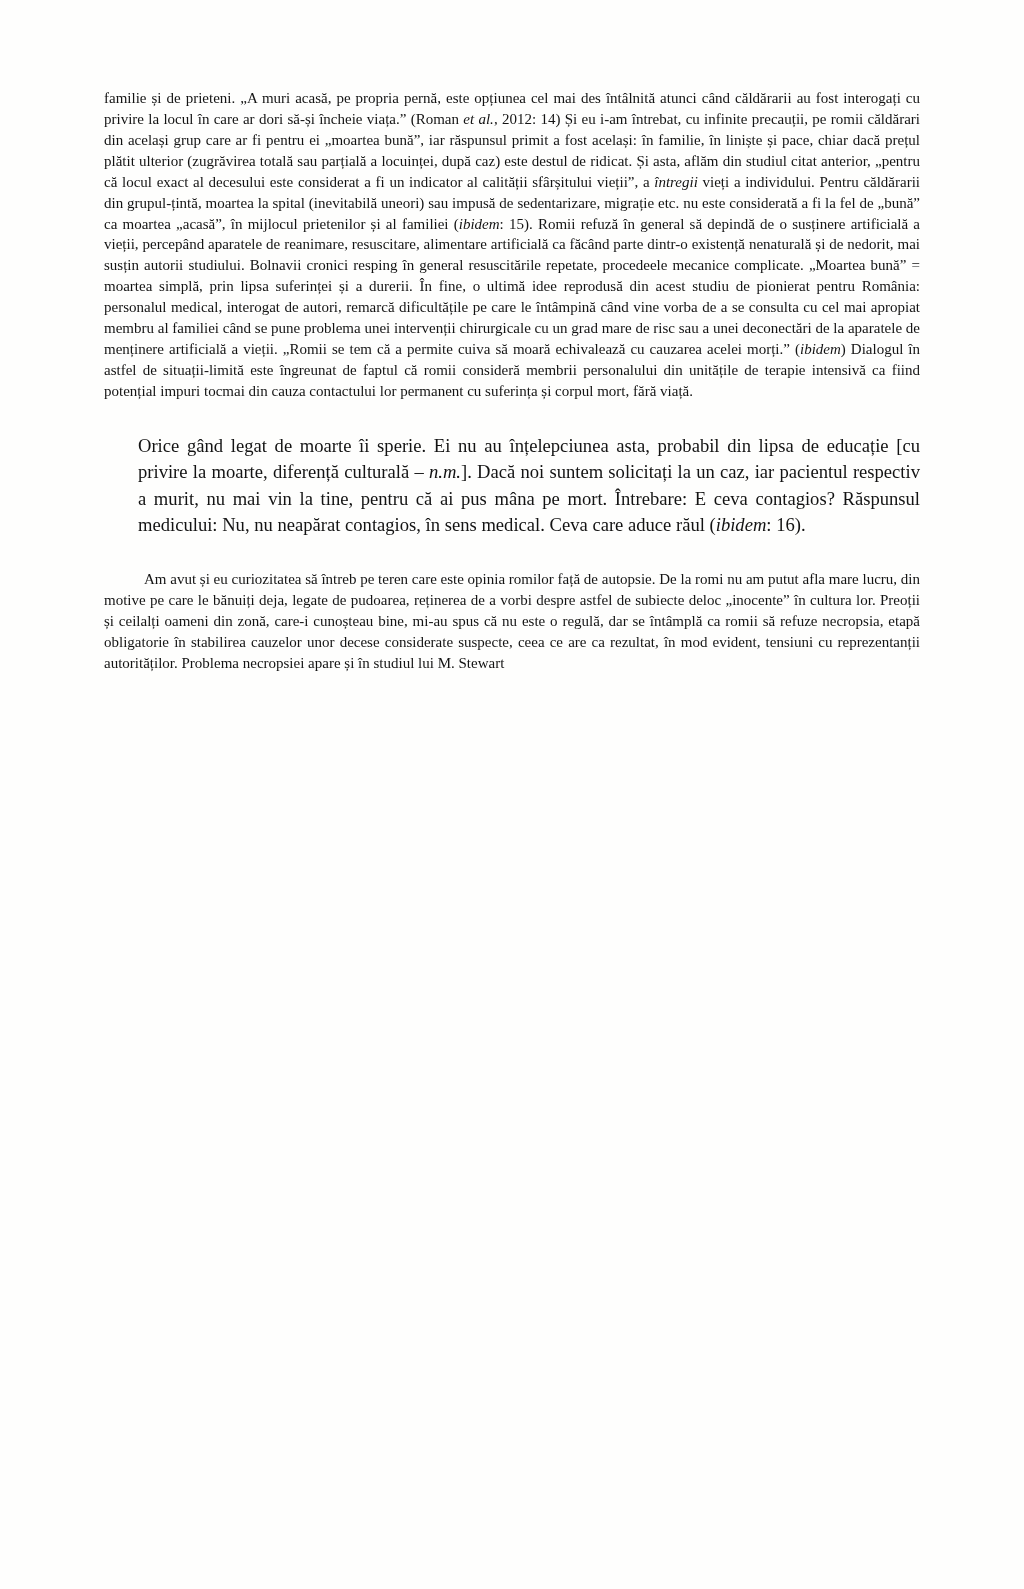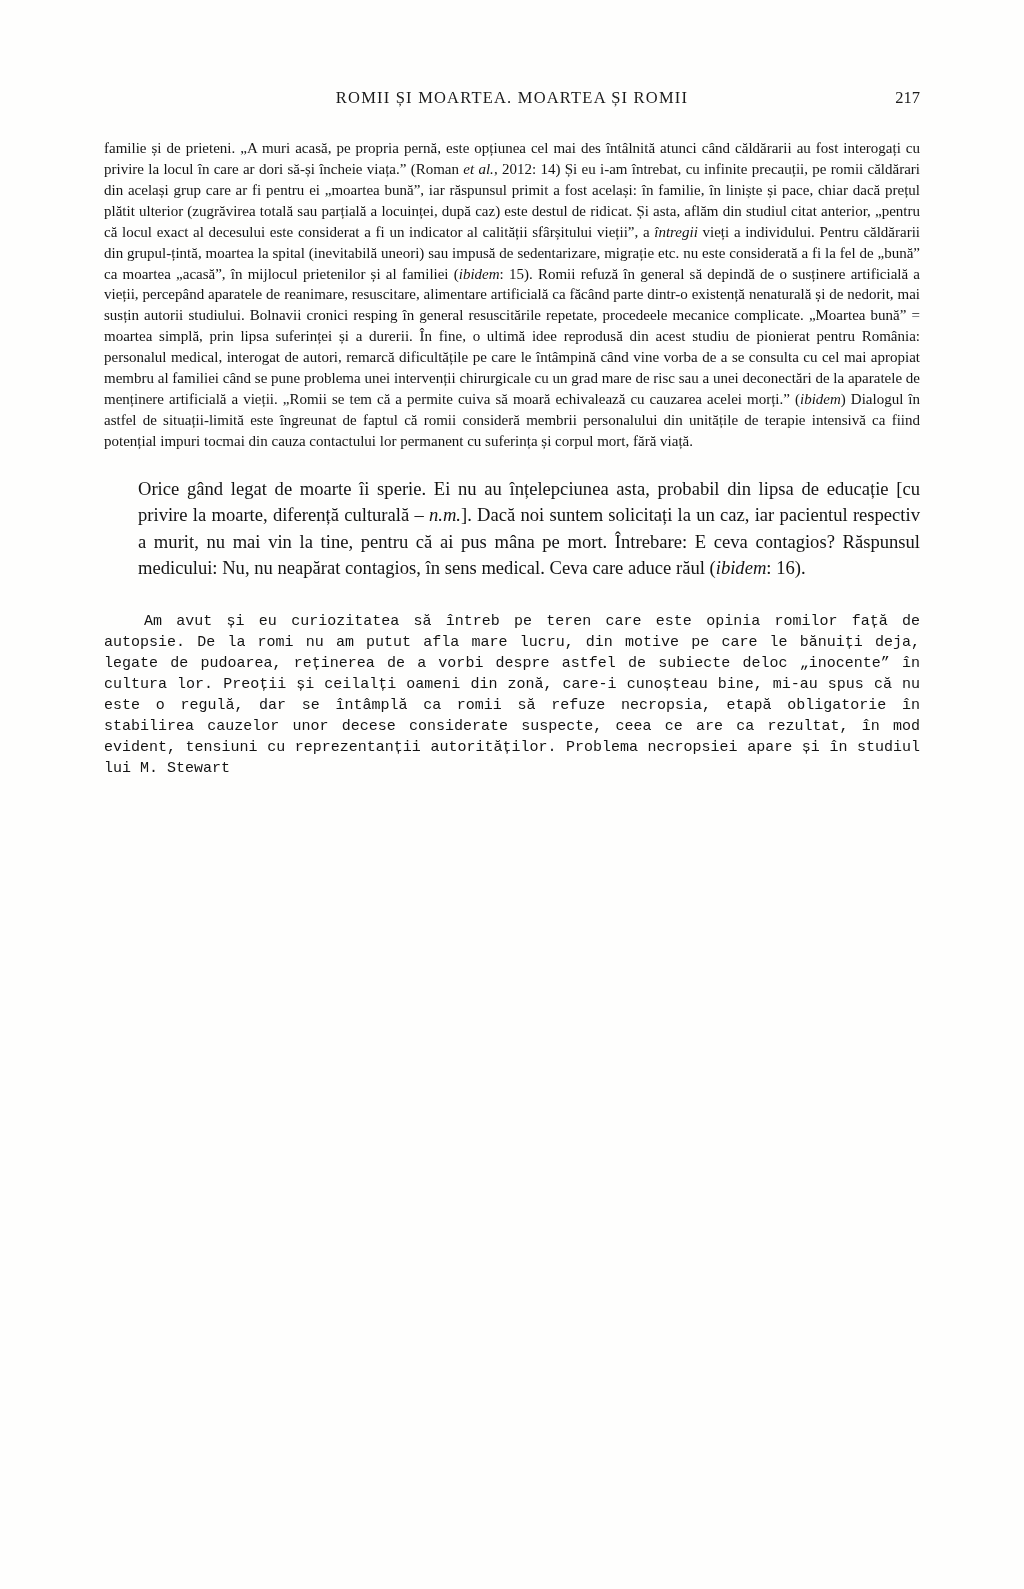--- a/index.html
+++ b/index.html
@@ -45,41 +45,36 @@
   }
   .body-para {
     margin: 0;
     text-align: justify;
     font-size: 15px;
     line-height: 1.395;
     color: #131313;
   }
   .body-para.indent {
     text-indent: 40px;
-    font-family: Liberation Mono, monospace;
   }
   blockquote.quote {
-    margin: 24px 0 31px 34px;
+    margin: 31px 0 31px 34px;
     padding: 0;
     text-align: justify;
     font-size: 18.6px;
     line-height: 1.42;
     color: #131313;
   }
   em { font-style: italic; }
 </style>
 </head>
 <body>
 
 <div class="page">
 
-  <div class="header">
-    <span class="running-title">ROMII ȘI MOARTEA. MOARTEA ȘI ROMII</span>
-    <span class="page-number">217</span>
-  </div>
 
   <p class="body-para"><span>familie și de prieteni. „A muri acasă, pe propria pernă, este opțiunea cel mai des întâlnită atunci când căldărarii au fost interogați cu privire la locul în care ar dori să-și încheie viața.” (Roman </span><em>et al.</em><span>, 2012: 14) Și eu i-am întrebat, cu infinite precauții, pe romii căldărari din același grup care ar fi pentru ei „moartea bună”, iar răspunsul primit a fost același: în familie, în liniște și pace, chiar dacă prețul plătit ulterior (zugrăvirea totală sau parțială a locuinței, după caz) este destul de ridicat. Și asta, aflăm din studiul citat anterior, „pentru că locul exact al decesului este considerat a fi un indicator al calității sfârșitului vieții”, a </span><em>întregii</em><span> vieți a individului. Pentru căldărarii din grupul-țintă, moartea la spital (inevitabilă uneori) sau impusă de sedentarizare, migrație etc. nu este considerată a fi la fel de „bună” ca moartea „acasă”, în mijlocul prietenilor și al familiei (</span><em>ibidem</em><span>: 15). Romii refuză în general să depindă de o susținere artificială a vieții, percepând aparatele de reanimare, resuscitare, alimentare artificială ca făcând parte dintr-o existență nenaturală și de nedorit, mai susțin autorii studiului. Bolnavii cronici resping în general resuscitările repetate, procedeele mecanice complicate. „Moartea bună” = moartea simplă, prin lipsa suferinței și a durerii. În fine, o ultimă idee reprodusă din acest studiu de pionierat pentru România: personalul medical, interogat de autori, remarcă dificultățile pe care le întâmpină când vine vorba de a se consulta cu cel mai apropiat membru al familiei când se pune problema unei intervenții chirurgicale cu un grad mare de risc sau a unei deconectări de la aparatele de menținere artificială a vieții. „Romii se tem că a permite cuiva să moară echivalează cu cauzarea acelei morți.” (</span><em>ibidem</em><span>) Dialogul în astfel de situații-limită este îngreunat de faptul că romii consideră membrii personalului din unitățile de terapie intensivă ca fiind potențial impuri tocmai din cauza contactului lor permanent cu suferința și corpul mort, fără viață.</span></p>
 
   <blockquote class="quote"><span>Orice gând legat de moarte îi sperie. Ei nu au înțelepciunea asta, probabil din lipsa de educație [cu privire la moarte, diferență culturală – </span><em>n.m.</em><span>]. Dacă noi suntem solicitați la un caz, iar pacientul respectiv a murit, nu mai vin la tine, pentru că ai pus mâna pe mort. Întrebare: E ceva contagios? Răspunsul medicului: Nu, nu neapărat contagios, în sens medical. Ceva care aduce răul (</span><em>ibidem</em><span>: 16).</span></blockquote>
 
   <p class="body-para indent"><span>Am avut și eu curiozitatea să întreb pe teren care este opinia romilor față de autopsie. De la romi nu am putut afla mare lucru, din motive pe care le bănuiți deja, legate de pudoarea, reținerea de a vorbi despre astfel de subiecte deloc „inocente” în cultura lor. Preoții și ceilalți oameni din zonă, care-i cunoșteau bine, mi-au spus că nu este o regulă, dar se întâmplă ca romii să refuze necropsia, etapă obligatorie în stabilirea cauzelor unor decese considerate suspecte, ceea ce are ca rezultat, în mod evident, tensiuni cu reprezentanții autorităților. Problema necropsiei apare și în studiul lui M. Stewart</span></p>
 
 </div>
 
 </body></html>

